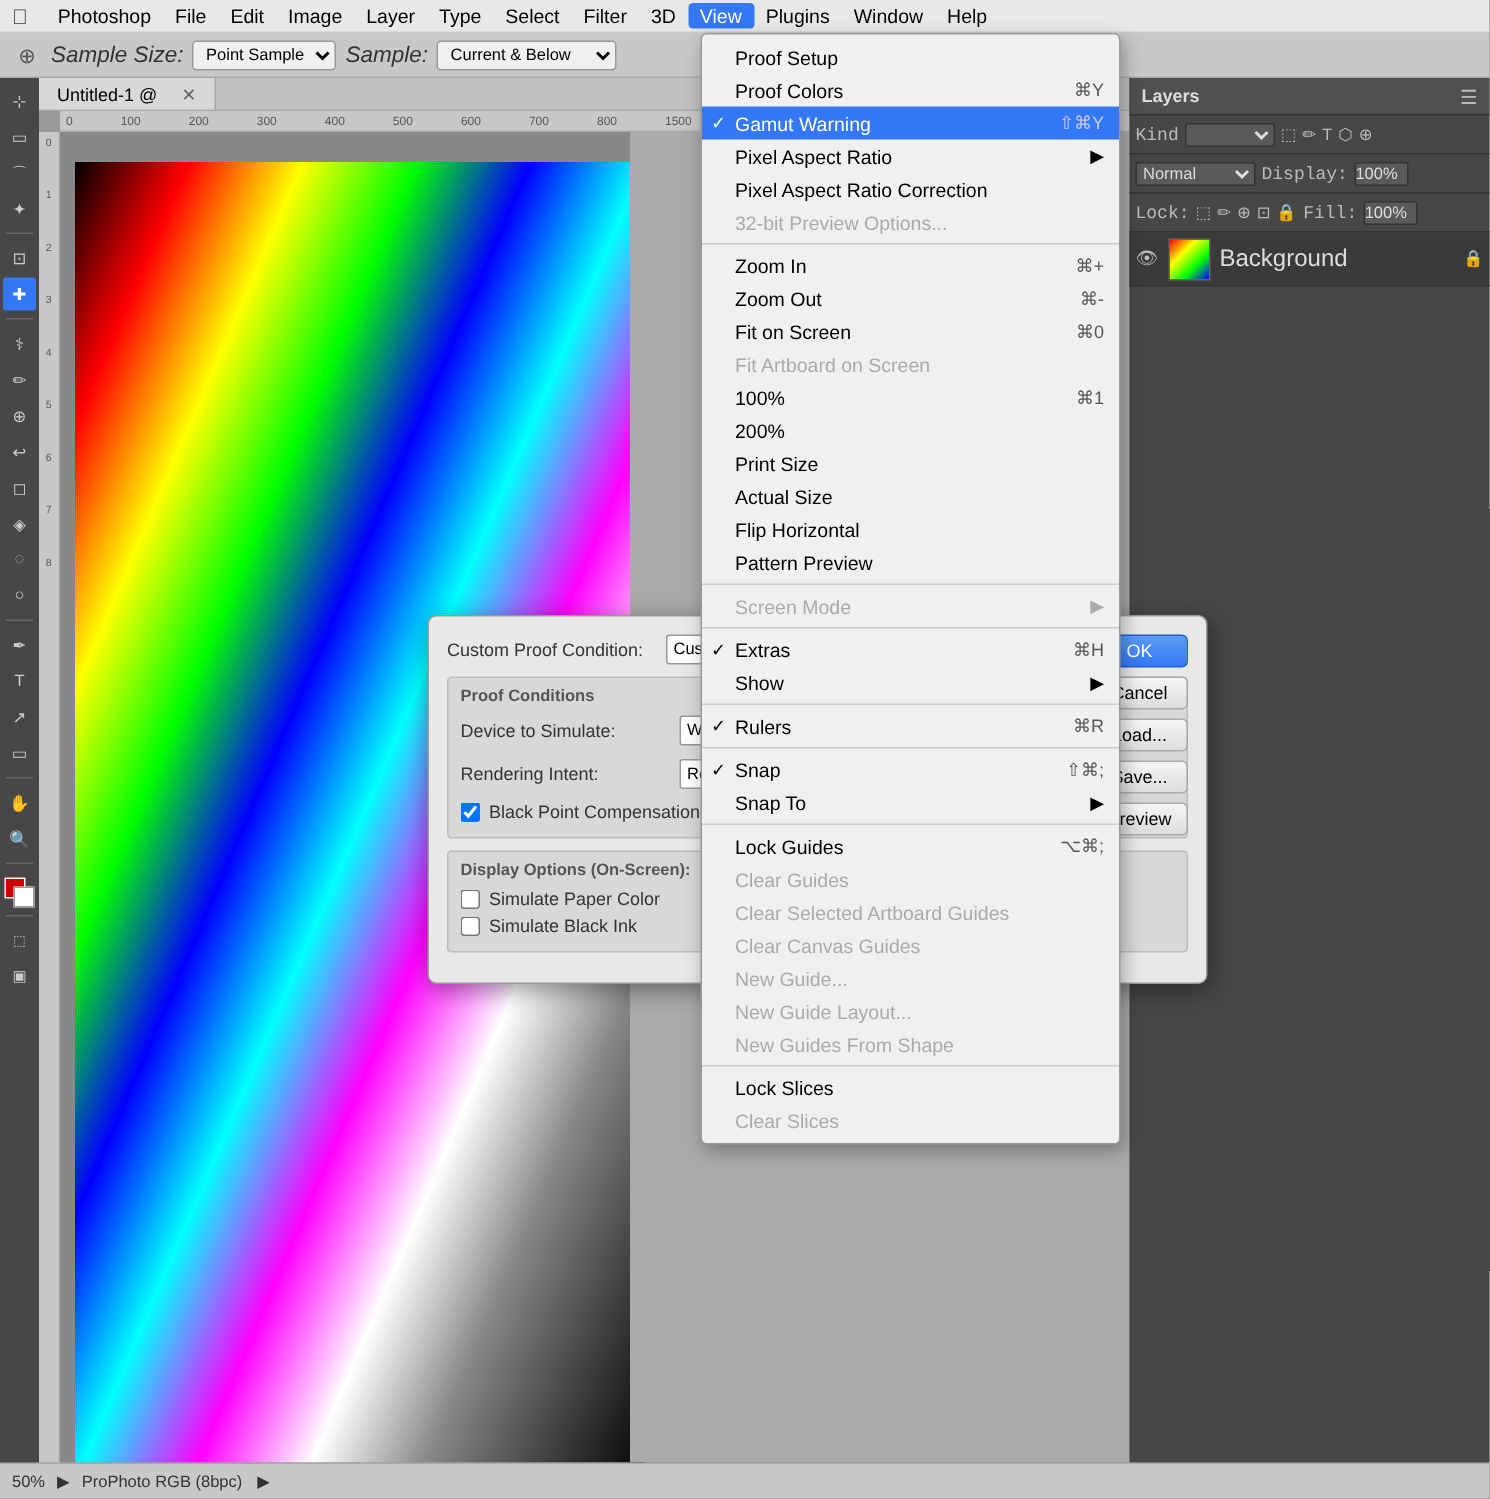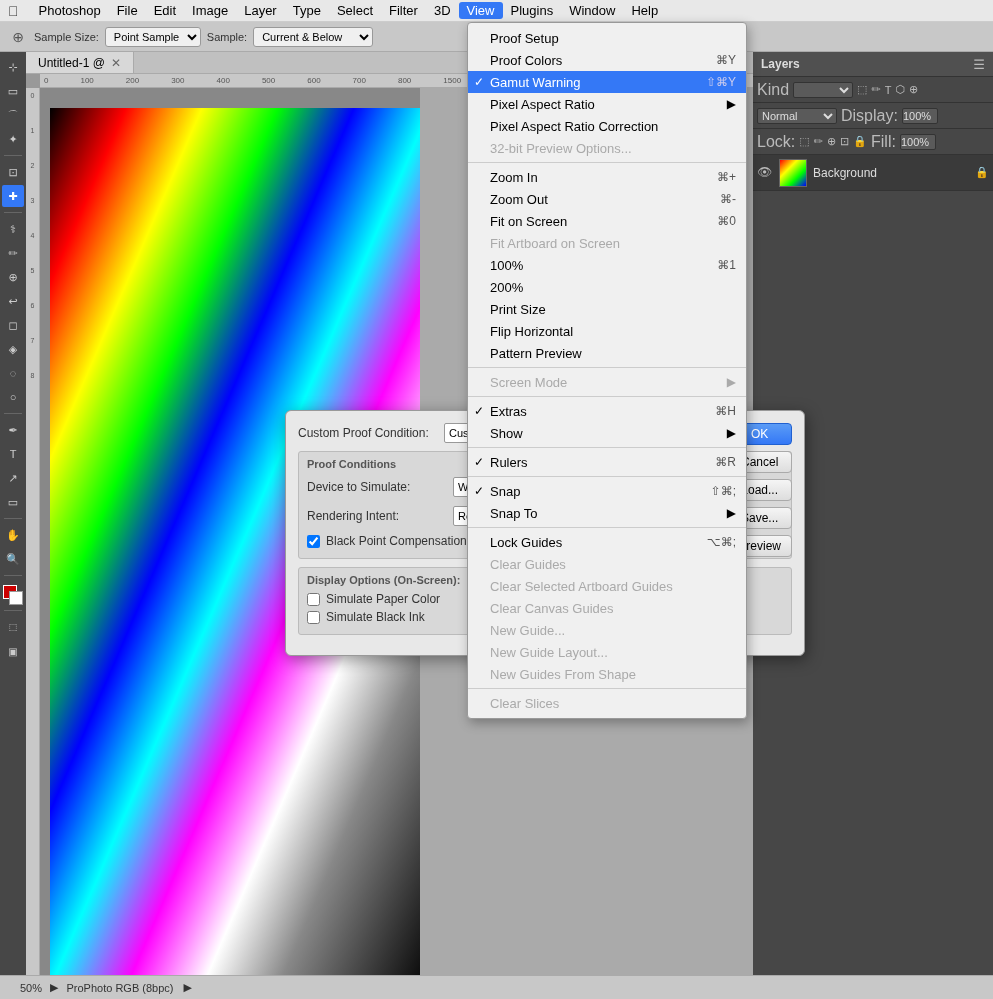--- a/index.html
+++ b/index.html
@@ -50,22 +50,23 @@
       background: #c8c8c8;
       border-bottom: 1px solid #aaa;
       display: flex;
       align-items: center;
       padding: 0 8px;
       gap: 6px;
       position: relative;
       z-index: 190;
     }
     .toolbar-label {
-      font-size: 11px;
+      font-size: 15px;
       color: #333;
+      font-style: italic;
     }
     .toolbar-select {
       height: 20px;
       font-size: 11px;
       background: #f0f0f0;
       border: 1px solid #999;
       border-radius: 3px;
       padding: 0 4px;
     }
 
@@ -148,21 +149,21 @@
       border-bottom: 1px solid #aaa;
     }
     .canvas-tab-item {
       padding: 2px 12px;
       font-size: 12px;
       background: #d8d8d8;
       border-right: 1px solid #aaa;
       height: 100%;
       display: flex;
       align-items: center;
-      gap: 6px;
+      gap: 16px;
     }
 
     
     .ruler-h {
       height: 14px;
       background: #c8c8c8;
       border-bottom: 1px solid #aaa;
       overflow: hidden;
       position: relative;
     }
@@ -240,40 +241,41 @@
     }
     .panel-select {
       height: 16px;
       font-size: 11px;
       background: #5a5a5a;
       border: 1px solid #333;
       color: #ddd;
       border-radius: 2px;
     }
     .panel-label {
-      font-size: 16px;
+      font-size: 12px;
       color: #bbb;
+      font-family: Liberation Mono, monospace;
     }
     .layer-row {
       height: 36px;
       display: flex;
       align-items: center;
       padding: 0 4px;
       gap: 6px;
       border-bottom: 1px solid #333;
       background: #3a3a3a;
     }
     .layer-thumb {
       width: 28px;
       height: 28px;
       background: linear-gradient(135deg, #f00, #ff0, #0f0, #00f);
       border: 1px solid #666;
     }
     .layer-name {
-      font-size: 12px;
+      font-size: 16px;
       color: #ddd;
     }
     .layer-eye {
       width: 16px;
       height: 16px;
       color: #bbb;
       font-size: 12px;
     }
     .layer-lock {
       margin-left: auto;
@@ -281,21 +283,21 @@
       font-size: 11px;
     }
 
     
     #status-bar {
       height: 24px;
       background: #c8c8c8;
       border-top: 1px solid #aaa;
       display: flex;
       align-items: center;
-      padding: 0 20px;
+      padding: 0 8px;
       font-size: 11px;
       color: #333;
       gap: 8px;
     }
 
     
     #view-dropdown {
       position: absolute;
       top: 22px;
       left: 467px;
@@ -652,20 +654,23 @@
   </div>
 
   <div class="dd-item">
     <span>200%</span>
   </div>
 
   <div class="dd-item">
     <span>Print Size</span>
   </div>
 
+  <div class="dd-item">
+    <span>Actual Size</span>
+  </div>
 
   <div class="dd-item">
     <span>Flip Horizontal</span>
   </div>
 
   <div class="dd-item">
     <span>Pattern Preview</span>
   </div>
 
   <div class="dd-separator"></div>
@@ -735,20 +740,23 @@
   <div class="dd-item disabled">
     <span>New Guide Layout...</span>
   </div>
 
   <div class="dd-item disabled">
     <span>New Guides From Shape</span>
   </div>
 
   <div class="dd-separator"></div>
 
+  <div class="dd-item">
+    <span>Lock Slices</span>
+  </div>
 
   <div class="dd-item disabled">
     <span>Clear Slices</span>
   </div>
 </div>
 
 <div id="proof-dialog">
 
   <div class="dialog-buttons">
     <button class="dialog-btn primary">OK</button>

